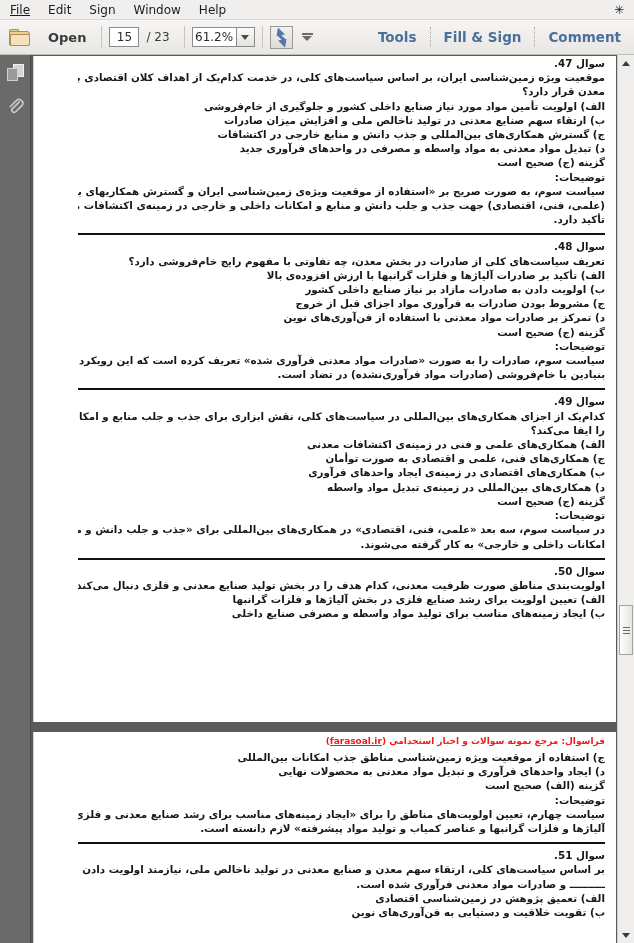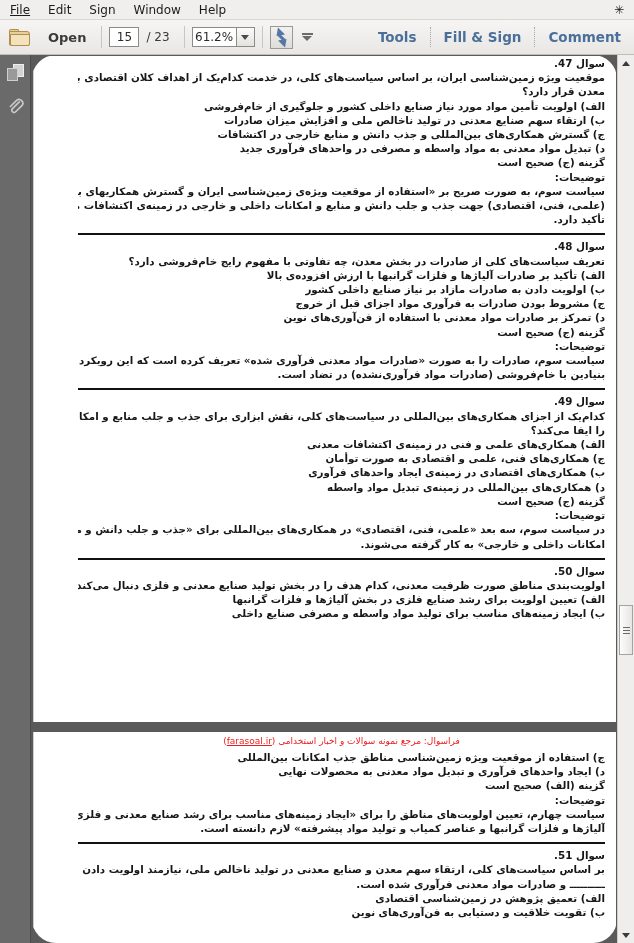--- a/index.html
+++ b/index.html
@@ -209,21 +209,20 @@
     box-sizing: border-box;
   }
   .clip-ico { width: 17px; height: 19px; }
 
   
   .viewport {
     position: absolute; left: 32px; top: 55px;
     width: 585px; height: 888px;
     background: #5a5a5a;
     overflow: hidden;
-    border-radius: 24px;
   }
   .page {
     background: #ffffff;
     margin: 0 auto;
     width: 583px;
     box-sizing: border-box;
     position: relative;
   }
   .page.p1 { height: 666px; border-left: 1px solid #cfcfcf; }
   .pagegap { height: 10px; background: #5a5a5a; }
@@ -247,22 +246,21 @@
   .qhead { margin-top: 0; }
   .hr {
     border: none;
     border-top: 2px solid #121212;
     margin: 7px 0 4px 0;
     width: 100%;
   }
   .redline {
     font-size: 9px;
     color: #ee1c1c;
-    font-weight: normal;
-    text-align: center;
+    font-weight: bold;
     direction: rtl;
     padding: 4px 11px 3px 44px;
     white-space: nowrap;
   }
   .redline .lnk { text-decoration: underline; }
   .blk { margin-top: 1px; }
 
   
   .vscroll {
     position: absolute; right: 0; top: 55px;

